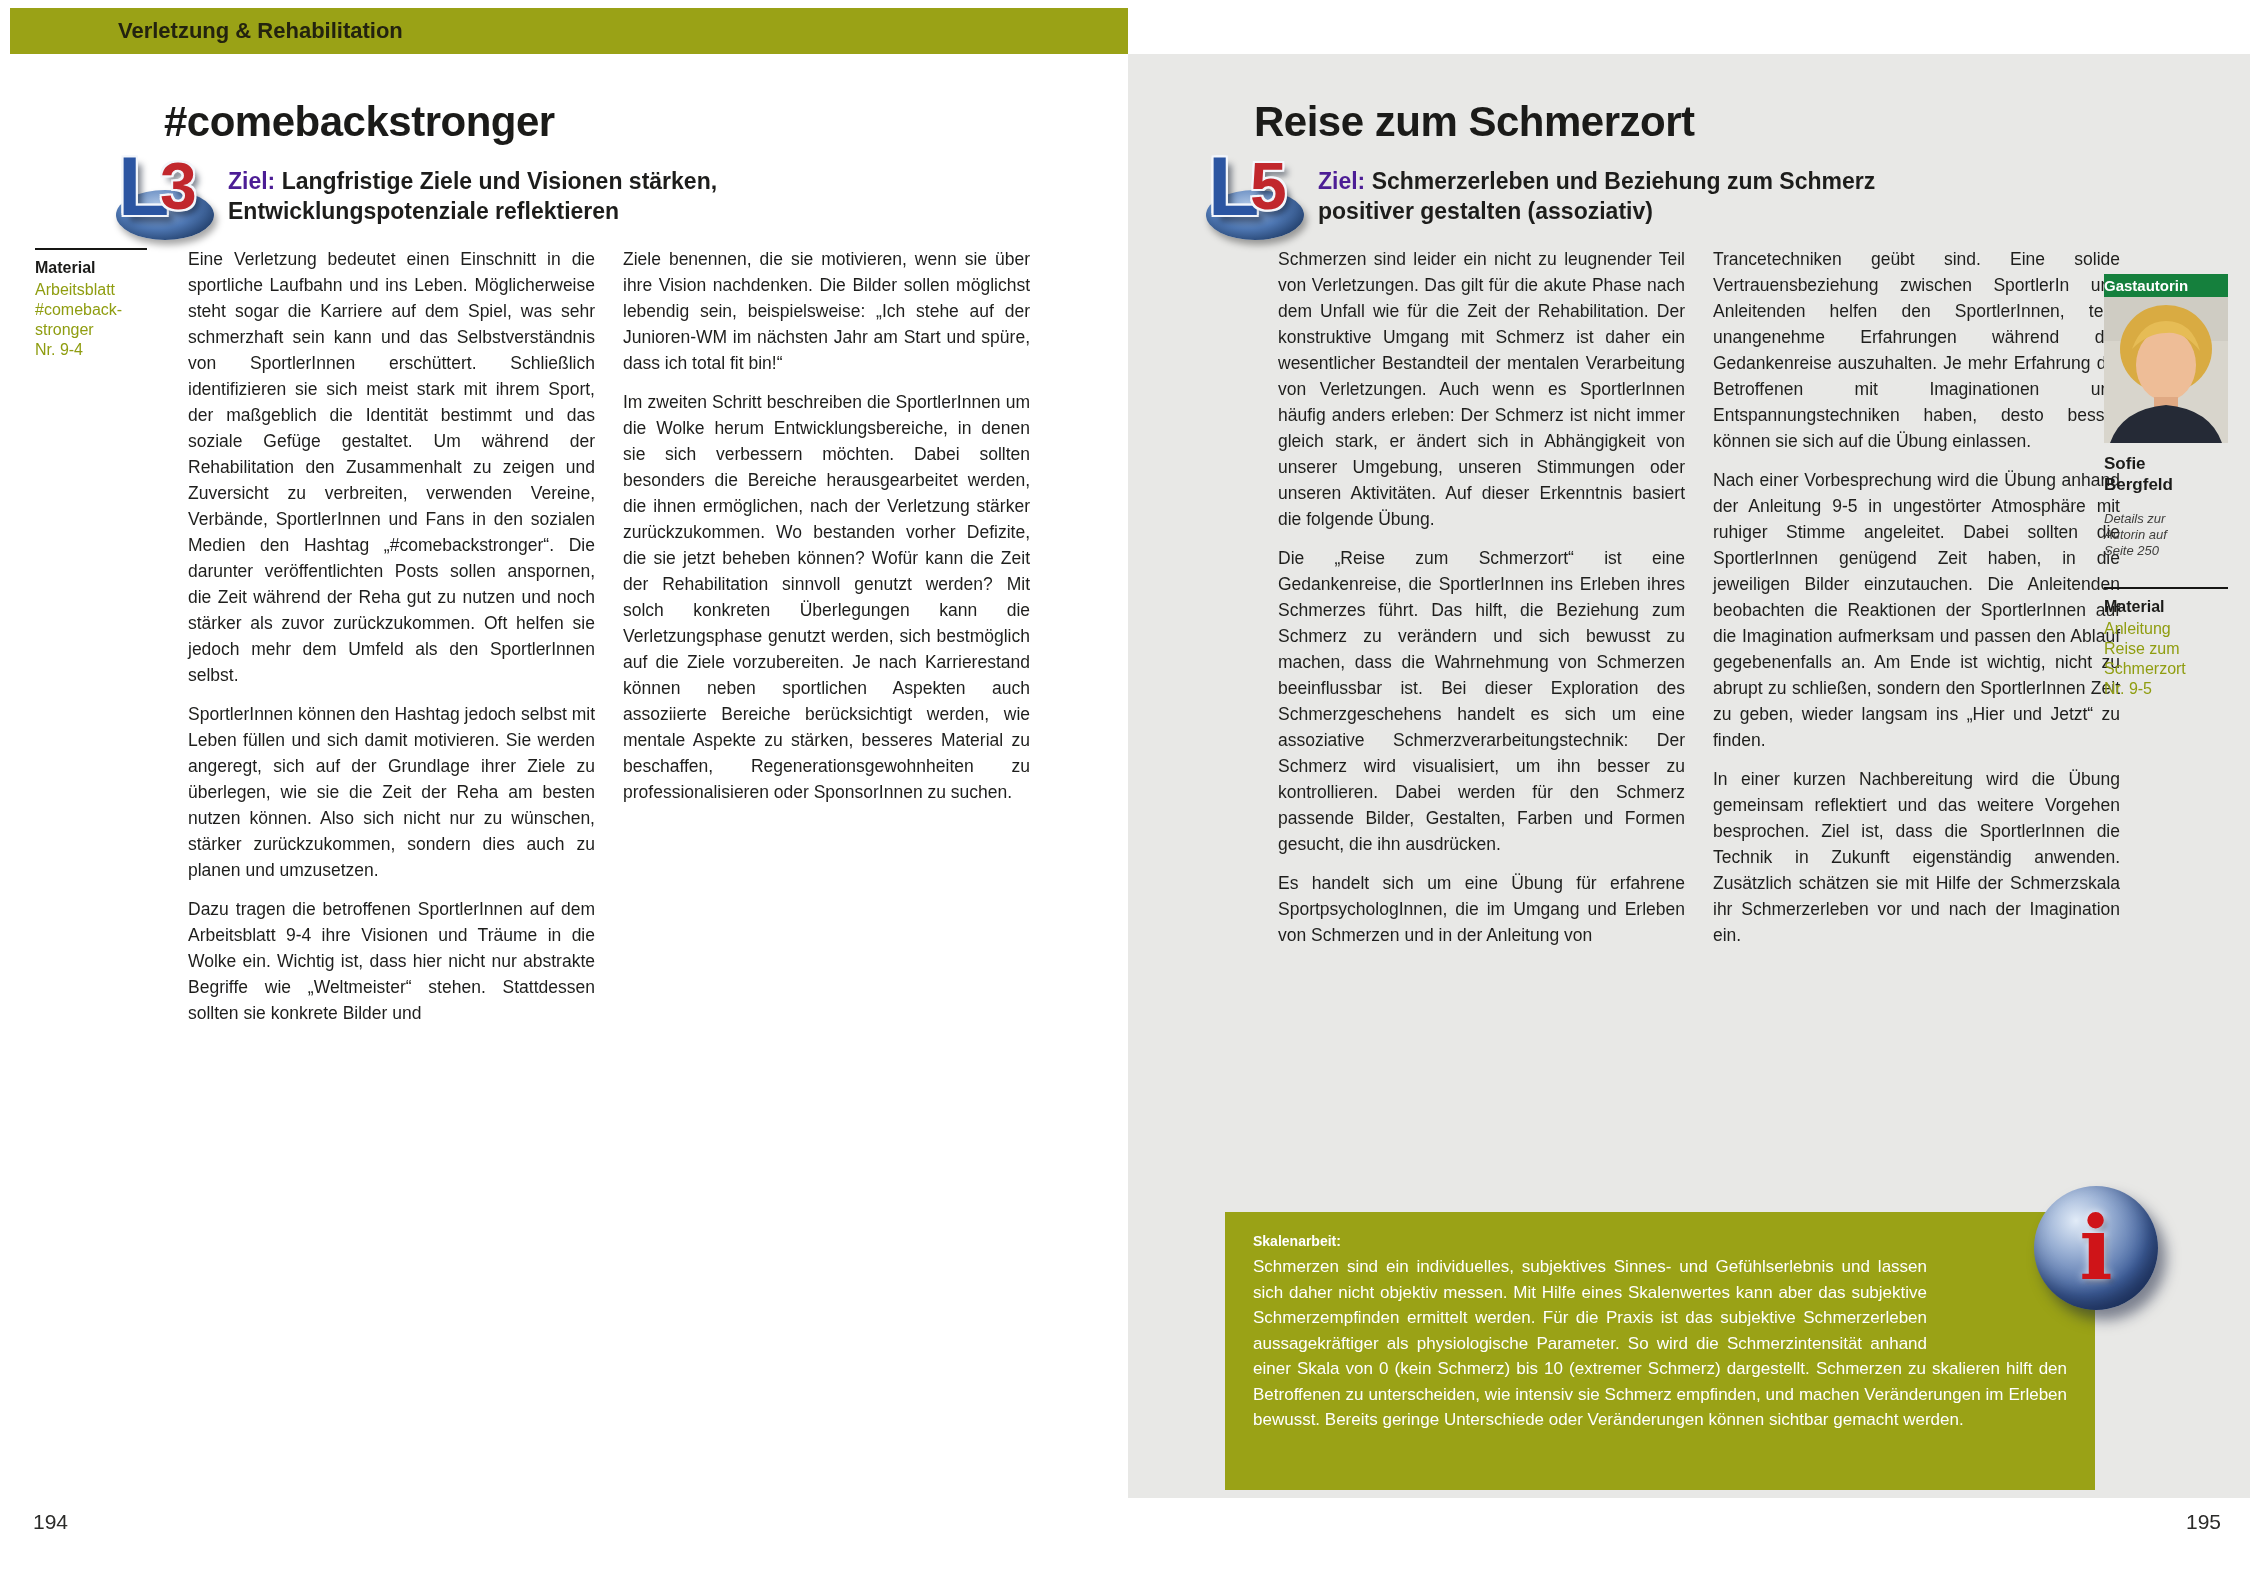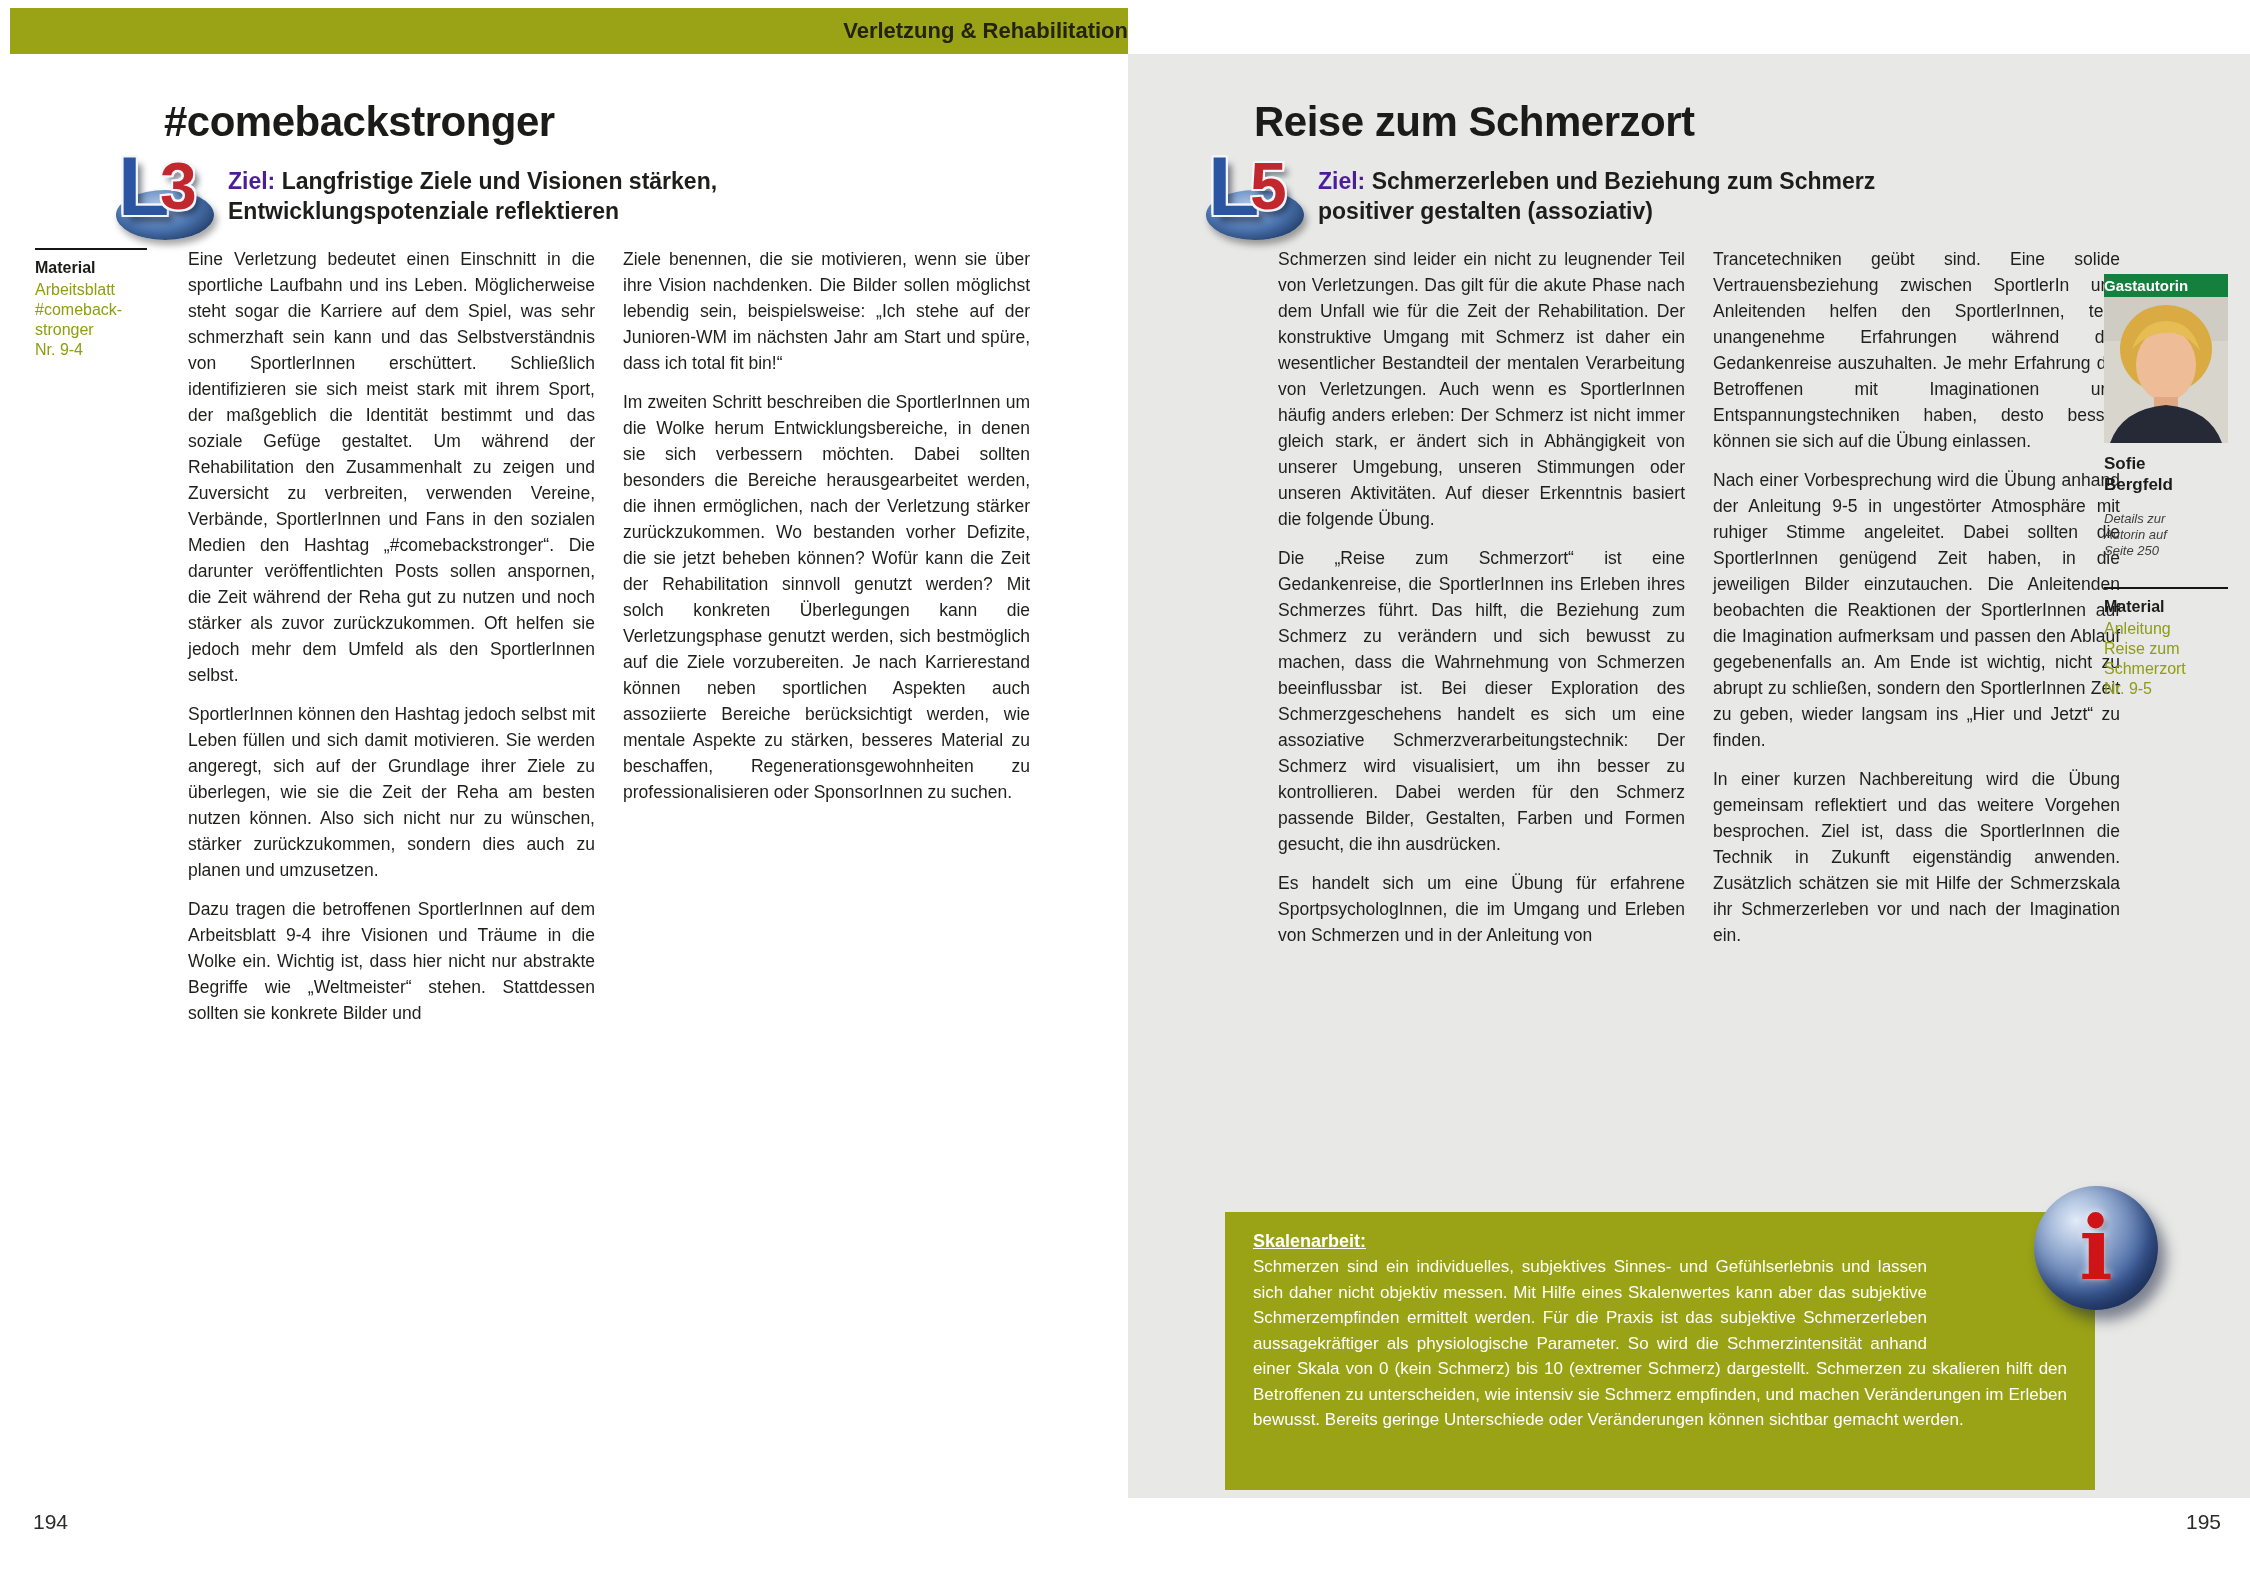--- a/index.html
+++ b/index.html
@@ -2,21 +2,21 @@
 <html lang="de"><head>
 <meta charset="utf-8">
 <style>
   * { margin:0; padding:0; box-sizing:border-box; }
   html,body { background:#ffffff; }
   body { font-family:"Liberation Sans", sans-serif; }
   #spread { position:relative; width:2250px; height:1588px; background:#fff; overflow:hidden; color:#1d1d1b; }
 
   .gray-panel { position:absolute; left:1128px; top:54px; width:1122px; height:1444px; background:#e8e8e6; }
 
-  .header-bar { position:absolute; left:10px; top:8px; width:1118px; height:46px; background:#9aa216; display:flex; align-items:center; padding-left:60px;justify-content:flex-end; }
+  .header-bar { position:absolute; left:10px; top:8px; width:1118px; height:46px; background:#9aa216; display:flex; align-items:center; padding-left:108px; }
   .header-bar span { font-size:22px; font-weight:bold; color:#23230f; }
 
   .page-title { position:absolute; font-size:42px; font-weight:bold; color:#1b1b19; letter-spacing:-0.5px; }
   #title-left { left:164px; top:98px; }
   #title-right { left:1254px; top:98px; }
 
   .badge { position:absolute; width:112px; height:92px; }
   #badge-left { left:110px; top:150px; }
   #badge-right { left:1200px; top:150px; }
   .badge-disc { position:absolute; left:6px; top:40px; width:98px; height:50px; border-radius:50%;
@@ -50,21 +50,21 @@
 
   #sidebar { position:absolute; left:2104px; top:274px; width:124px; }
   .guest-bar { background:#15803d; color:#fff; font-size:15px; font-weight:bold; padding:3px 0 3px 0; }
   .photo { display:block; width:124px; height:146px; }
   .author-name { margin-top:10px; font-size:17px; font-weight:bold; line-height:21px; color:#1b1b19; width:90px; }
   .author-details { margin-top:16px; font-size:13px; font-style:italic; color:#3e3e3c; line-height:16px; width:82px; }
   .sidebar-material { margin-top:28px; }
 
   #info-box { position:absolute; left:1225px; top:1212px; width:870px; height:278px; background:#9aa216; padding:16px 28px; }
   .icon-spacer { float:right; width:140px; height:104px; }
-  .info-title { font-size:18px; font-weight:bold; color:#ffffff; line-height:26px;text-decoration:underline; }
+  .info-title { font-size:14px; font-weight:bold; color:#ffffff; line-height:26px; }
   .info-text { font-size:17px; color:#ffffff; line-height:25.5px; text-align:justify; hyphens:auto; }
 
   #info-icon { position:absolute; left:2034px; top:1186px; width:124px; height:124px; border-radius:50%;
      background: radial-gradient(circle at 34% 28%, #e2ecf8 0%, #9db3d6 26%, #41629f 62%, #142e62 100%);
      box-shadow: 8px 10px 14px rgba(15,25,55,0.5), inset -8px -12px 20px rgba(8,16,40,0.45); }
   #info-icon .glyph { position:absolute; left:0; top:0; width:100%; height:100%; display:flex; align-items:center; justify-content:center;
      font-family:"DejaVu Serif", serif; font-size:88px; font-weight:bold; color:#cf1418;
      text-shadow:0 0 8px rgba(255,255,255,0.9), 3px 4px 4px rgba(20,20,40,0.35); }
 
   .pagenum { position:absolute; font-size:21px; color:#2c2c2a; }

